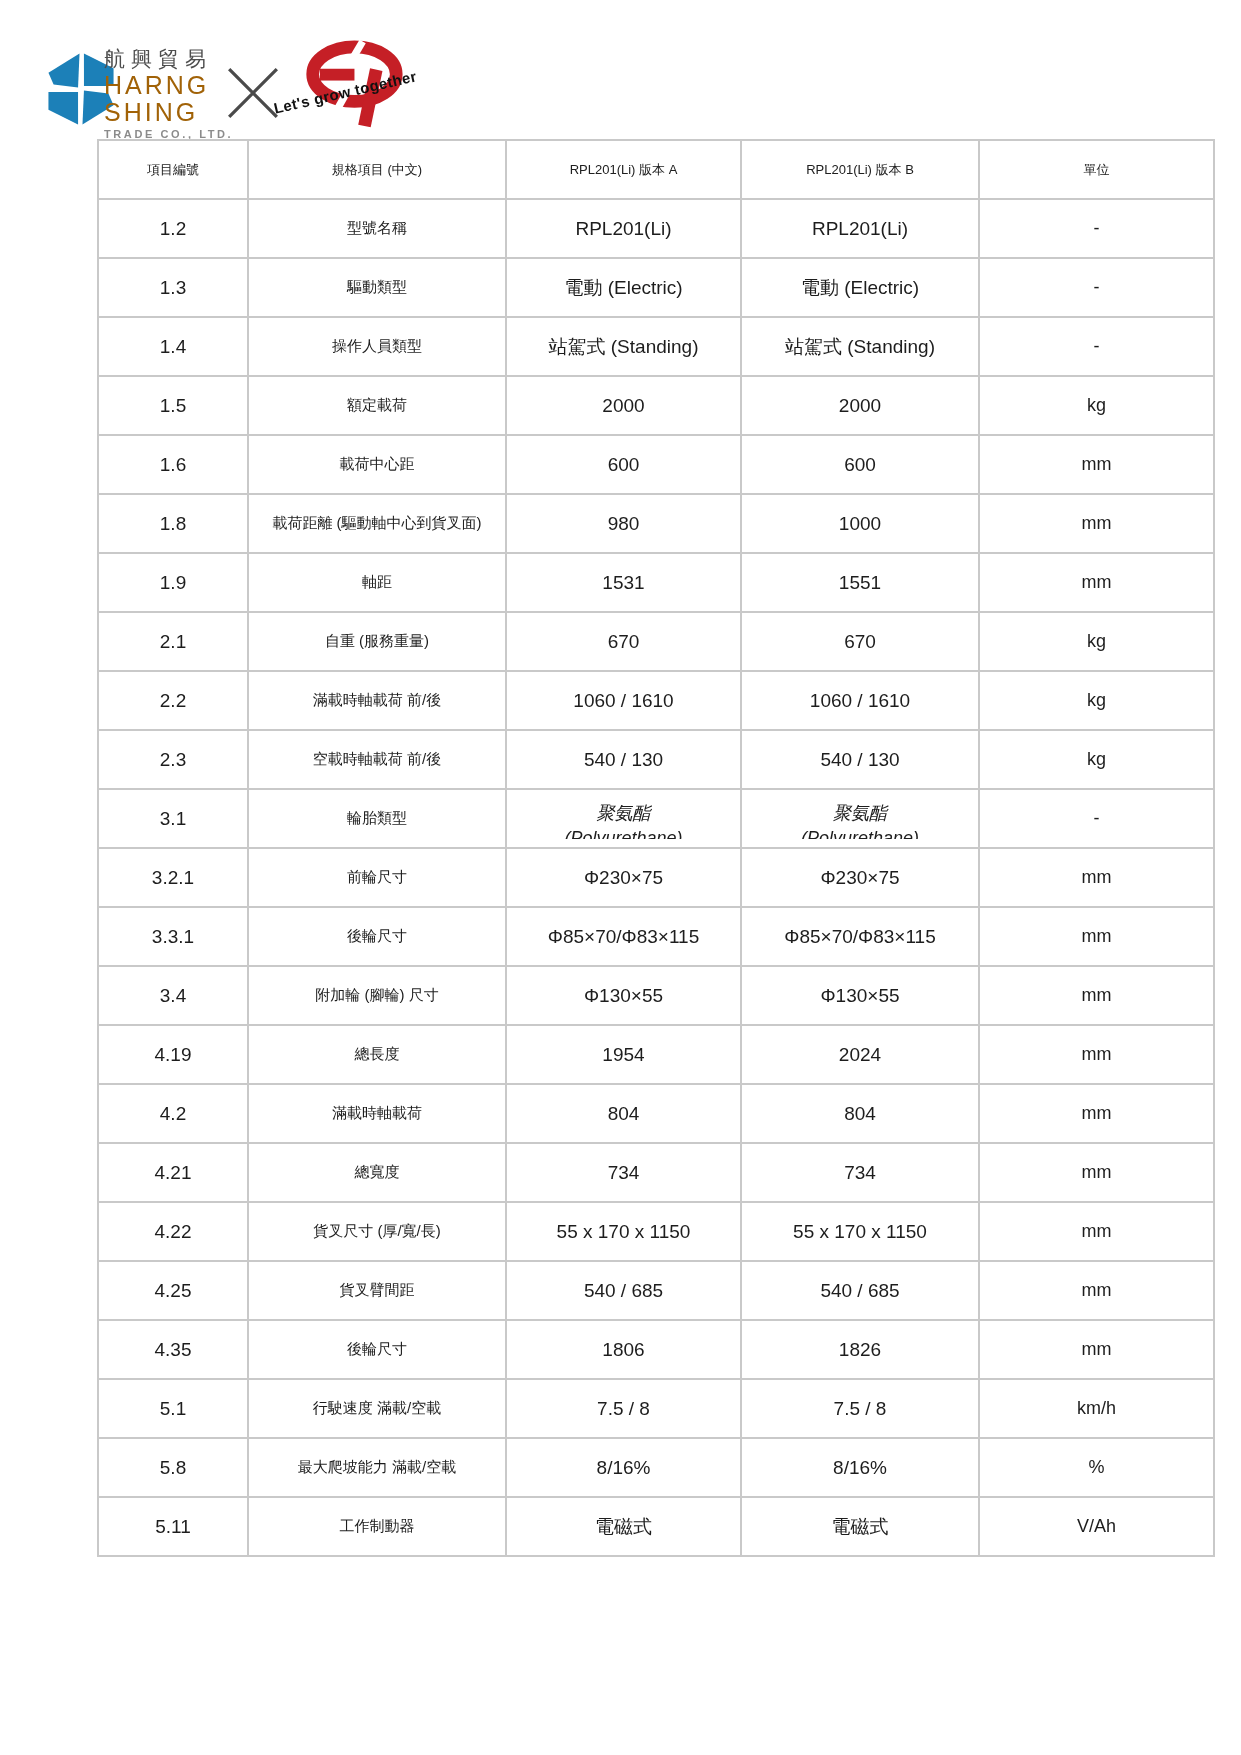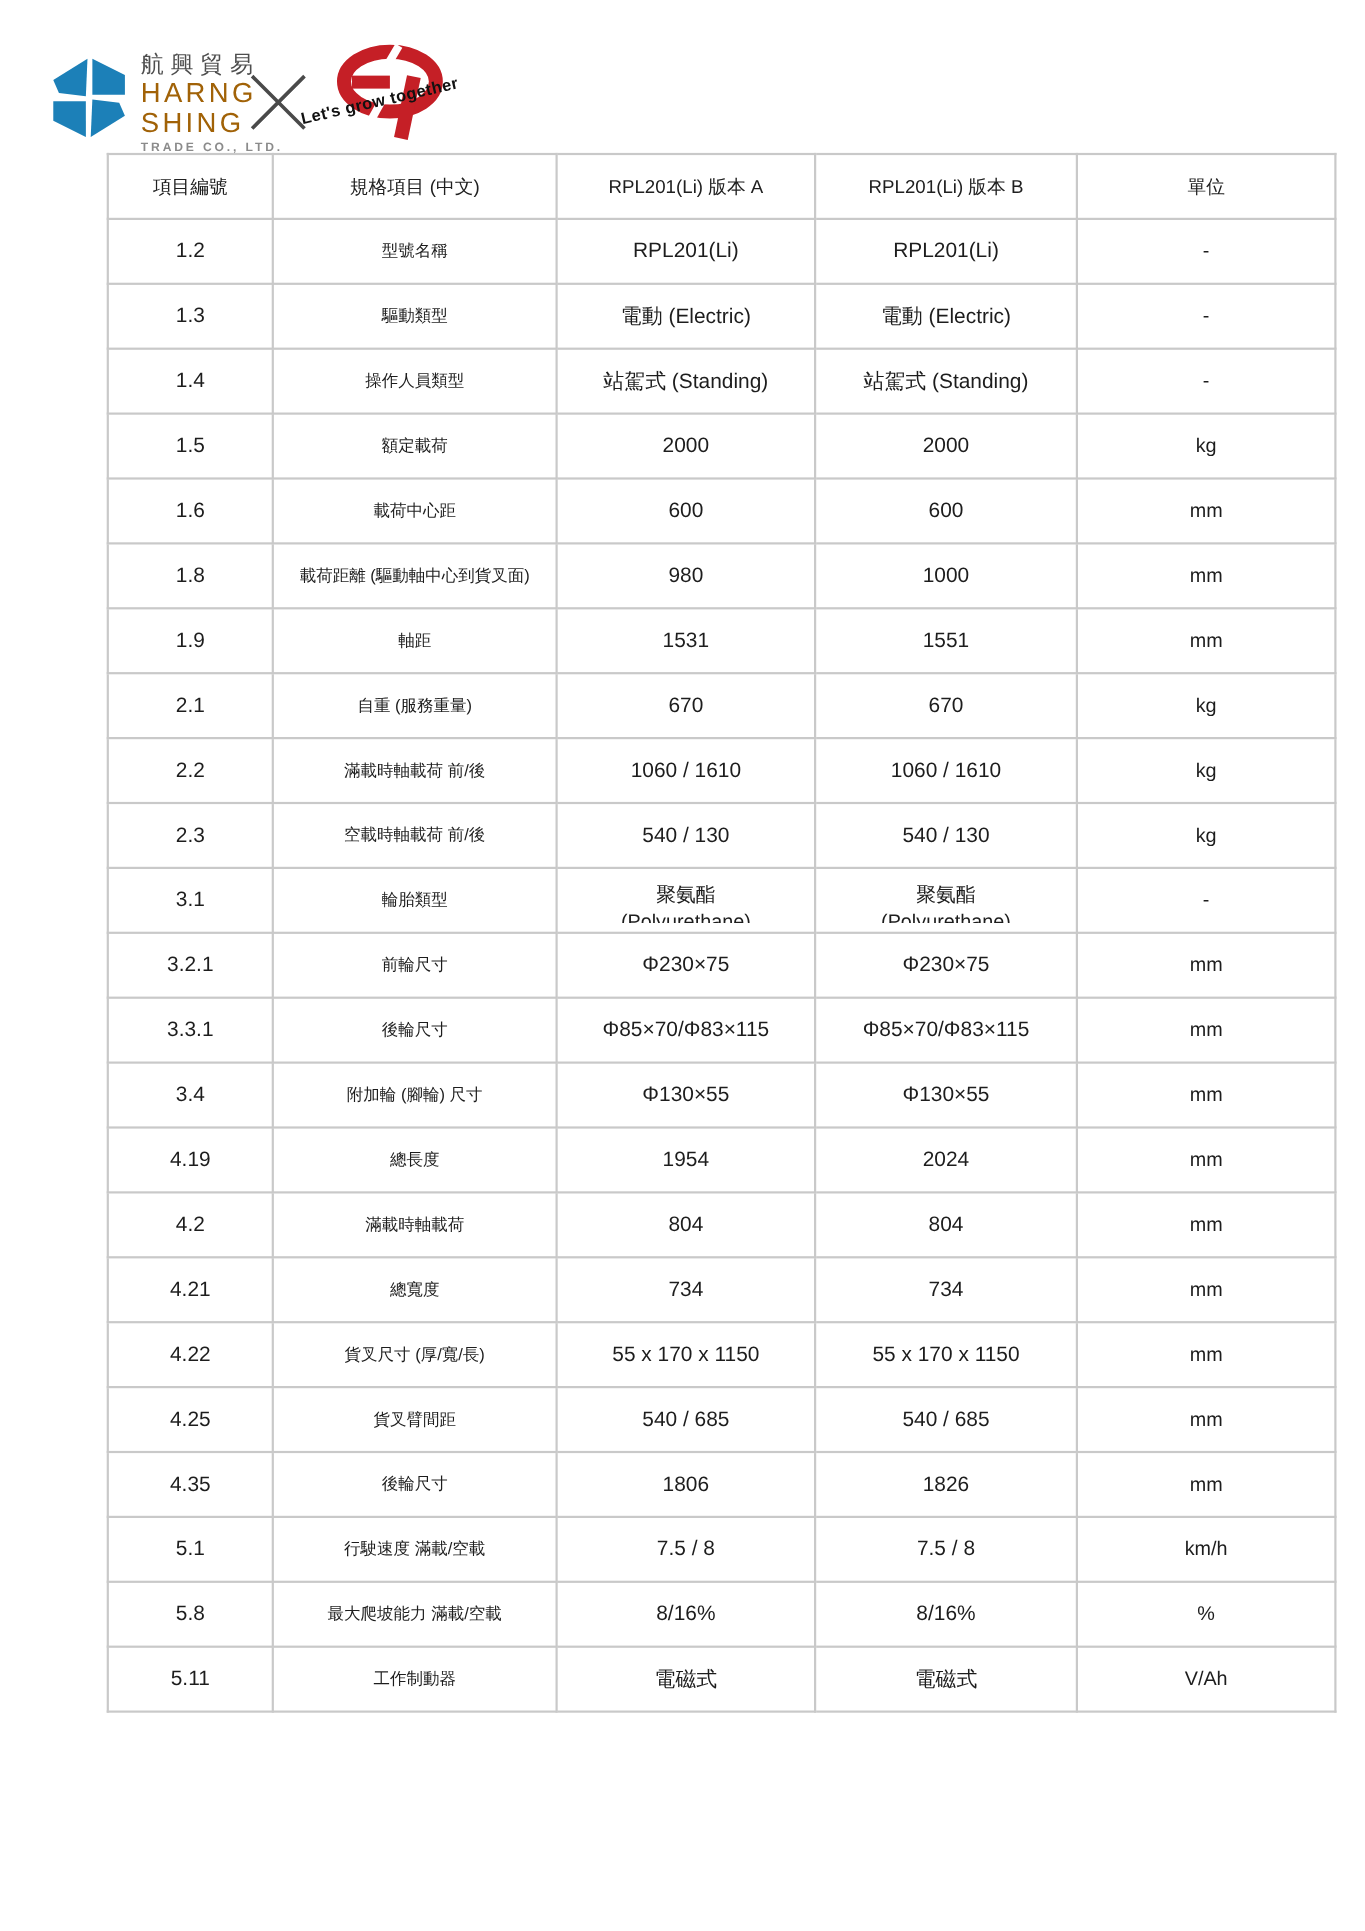--- a/index.html
+++ b/index.html
@@ -2,40 +2,40 @@
 <html><head>
 <meta charset="utf-8">
 <style>
   html,body{margin:0;padding:0;background:#ffffff;}
   body{font-family:"Liberation Sans","DejaVu Sans",sans-serif;color:#1d1d1d;}
   .page{position:relative;width:1241px;height:1755px;background:#fff;overflow:hidden;}
 
   
   .brandbar{position:absolute;left:0;top:0;width:1241px;height:139px;}
   .hs-mark{position:absolute;left:44px;top:50px;}
-  .hs-text{position:absolute;left:128px;top:48px;line-height:1;}
+  .hs-text{position:absolute;left:104px;top:48px;line-height:1;}
   .hs-cjk{font-size:21px;letter-spacing:6px;color:#4e4e4e;font-weight:500;margin-bottom:4px;}
   .hs-latin{font-size:25px;letter-spacing:3px;color:#a16207;font-weight:400;margin-top:2px;}
   .hs-sub{font-size:11px;letter-spacing:2.6px;color:#8b8b8b;margin-top:4px;font-weight:bold;}
   .x-sep{position:absolute;left:224px;top:64px;}
   .ep-logo{position:absolute;left:300px;top:40px;}
   .ep-tagline{position:absolute;left:274px;top:100px;font-size:15px;font-weight:700;color:#111;
               letter-spacing:0.4px;transform:rotate(-13deg);transform-origin:left center;white-space:nowrap;}
 
   
   table.spec{position:absolute;left:97px;top:139px;width:1116px;border-collapse:collapse;table-layout:fixed;}
   table.spec th,table.spec td{border:2px solid #c9c9c9;text-align:center;vertical-align:middle;
               height:59px;padding:0 6px;box-sizing:border-box;background:#fff;}
-  table.spec th{font-size:17px;font-weight:500;color:#202020;}
+  table.spec th{font-size:13px;font-weight:500;color:#202020;}
   td.td-id{font-size:19px;}
   td.td-label{font-size:15px;white-space:nowrap;overflow:hidden;}
   td.td-value{font-size:19px;}
   td.td-unit{font-size:18px;}
   .clipcell{height:41px;overflow:hidden;line-height:25px;padding-top:3px;box-sizing:border-box;
-            white-space:pre-line;font-size:18px;}
+            white-space:pre-line;font-size:18px;font-style:italic;}
 </style>
 </head>
 <body>
 
 <div class="page">
 
   <div class="brandbar">
 
     <div class="hs-mark">
       <svg width="74" height="78" viewBox="0 0 100 100" aria-hidden="true">

